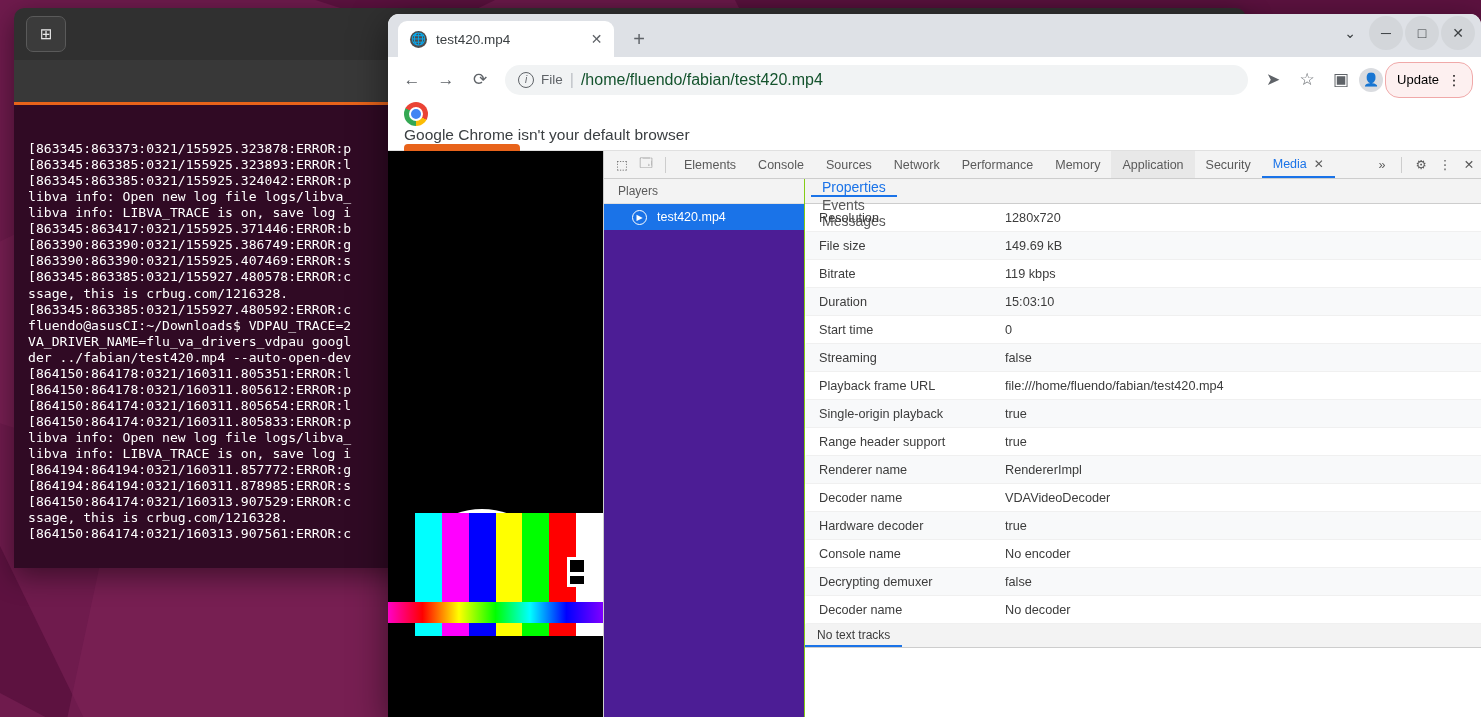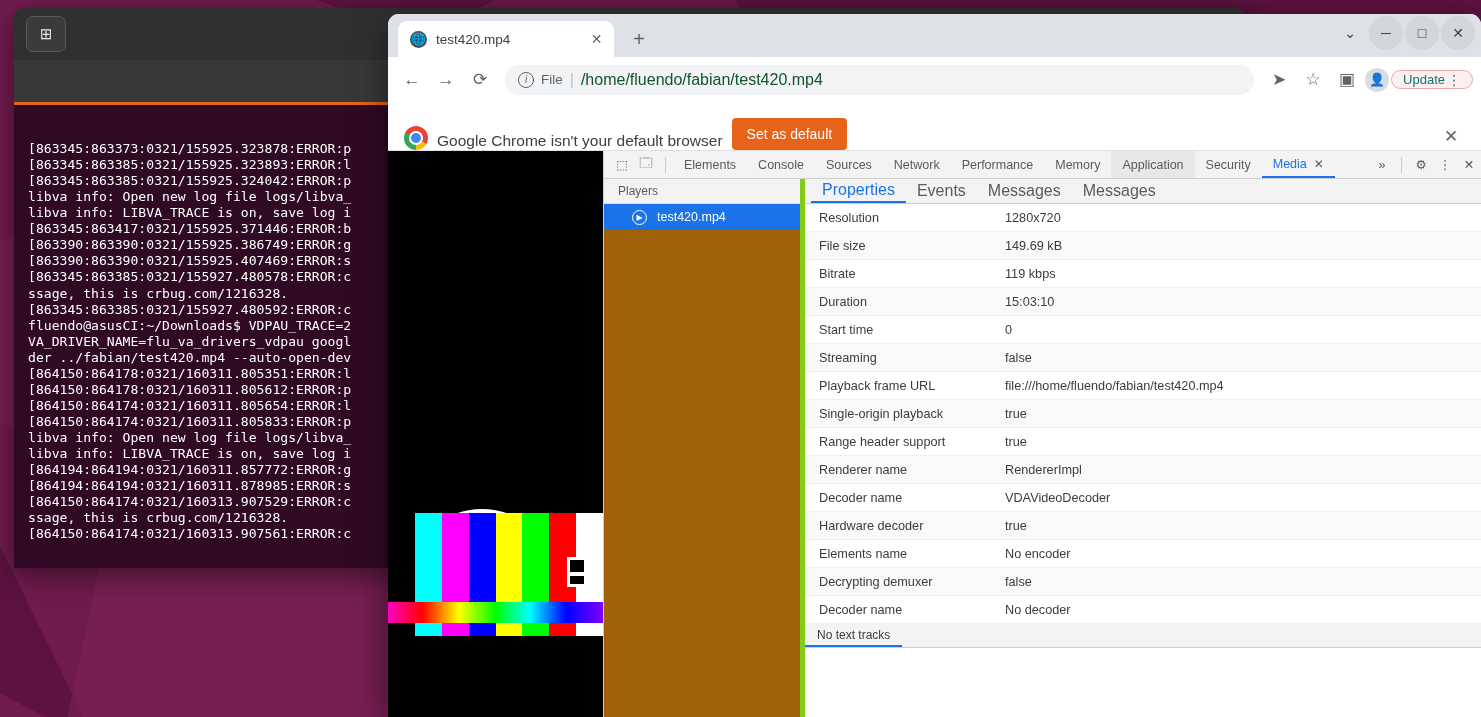--- a/index.html
+++ b/index.html
@@ -132,37 +132,37 @@
     width: 16px; height: 16px; border-radius:50%;
     border: 1.3px solid #5f6368; color:#5f6368;
     font-size: 10px; display:flex; align-items:center;
     justify-content:center; flex:none; font-style: italic;
   }
   #omnibox-scheme { font-size: 13.5px; color: #5f6368; flex:none; }
   #omnibox-sep { color:#bdc1c6; flex:none; }
   #omnibox-url { font-size: 16px; color:#14532d; white-space:nowrap;
                  overflow:hidden; }
   #update-btn {
-    height: 19px; padding: 0 11px; border-radius: 14px;
+    height: 36px; padding: 0 11px; border-radius: 14px;
     border: 1px solid #f0a9a9; background: #fdf0f0;
-    color: #0f766e; font-size: 13px;
-    display:flex; align-items:center; gap:2px; flex:none;
+    color: #000000; font-size: 13px;
+    display:flex; align-items:center; gap:8px; flex:none;
   }
   #update-dots { letter-spacing: 0; font-size: 14px; line-height: 1; }
   #avatar-icon {
     width: 24px; height: 24px; border-radius: 50%;
     background: #dadce0; display:flex; align-items:center;
     justify-content:center; color:#5f6368; font-size: 13px; flex:none;
   }
 
   
   #default-banner {
     height: 49px; background: #fff;
     border-bottom: 1px solid #e0e0e0;
-    display:flex; align-items:flex-end; gap: 9px; padding: 0 16px;
+    display:flex; align-items:flex-start; gap: 0; padding: 0 16px; flex-direction: column;
   }
   #chrome-logo { width: 24px; height: 24px; border-radius: 50%;
     position: relative; overflow: hidden; flex:none;
     background: conic-gradient(#ea4335 0 33%, #fbbc05 33% 50%, #34a853 50% 83%, #ea4335 83% 100%); }
   #chrome-logo::after {
     content:''; position:absolute; left:6px; top:6px;
     width:12px; height:12px; border-radius:50%;
     background:#4285f4; border:2px solid #fff; box-sizing: content-box;
     left:5px; top:5px; width:10px; height:10px;
   }
@@ -236,43 +236,43 @@
   .dt-tab.hover { background: #e8e8e8; }
   .dt-tab.active {
     color: #1a73e8; border-bottom: 2px solid #1a73e8;
     font-weight: 400;
   }
   .dt-tab .tabx { margin-left: 7px; color:#5a5a5a; font-size: 12px; }
   #dt-right { margin-left: auto; display:flex; align-items:center; }
 
   #dt-body { flex: 1; display: flex; min-height: 0; }
   #players-panel {
-    width: 201px; flex:none; border-right: 5px solid #84cc16;
-    background:#a16207;
+    width: 201px; flex:none; border-right: 1px solid #84cc16;
+    background:#4c1d95;
   }
   #players-header {
     height: 25px; background: #f3f3f3; border-bottom:1px solid #e0e0e0;
     display:flex; align-items:center; padding-left: 14px;
     font-size: 12px; color: #5a5a5a;
   }
   #player-item {
     height: 26px; background: #1a73e8; color:#fff;
     display:flex; align-items:center; gap: 10px; padding-left: 28px;
     font-size: 12.5px;
   }
   #player-play-icon {
     width: 15px; height: 15px; border-radius:50%;
     border: 1.5px solid #fff; display:flex; align-items:center;
     justify-content:center; font-size: 8px; flex:none;
   }
 
   #props-panel { flex: 1; min-width: 0; display:flex; flex-direction:column; }
   #props-tabbar {
     height: 25px; background:#f3f3f3; border-bottom: 1px solid #cdcdcd;
-    display:flex; align-items:flex-start; padding-left: 6px; font-size: 16px;
+    display:flex; align-items:flex-start; padding-left: 6px; font-size: 14px; flex-direction: column;
   }
   .sub-tab { padding: 0 11px; height: 24px; display:flex;
              align-items:center; color:#5a5a5a; }
   .sub-tab.active { color:#1a73e8; border-bottom: 2px solid #1a73e8; }
   #props-scroll { flex: 1; overflow: hidden; position: relative; }
   .prop-row {
     display:flex; height: 28px; align-items:center;
     font-size: 12.7px; color: #3c3c3c;
     border-bottom: 1px solid #f0f0f0;
     border-left: 2px solid transparent;
@@ -493,21 +493,21 @@
                 </div>
                 <div class="prop-row">
                   <div class="k">Decoder name</div>
                   <div class="v">VDAVideoDecoder</div>
                 </div>
                 <div class="prop-row alt">
                   <div class="k">Hardware decoder</div>
                   <div class="v">true</div>
                 </div>
                 <div class="prop-row">
-                  <div class="k">Elements name</div>
+                  <div class="k">Console name</div>
                   <div class="v">No encoder</div>
                 </div>
                 <div class="prop-row alt">
                   <div class="k">Decrypting demuxer</div>
                   <div class="v">false</div>
                 </div>
                 <div class="prop-row">
                   <div class="k">Decoder name</div>
                   <div class="v">No decoder</div>
                 </div>

